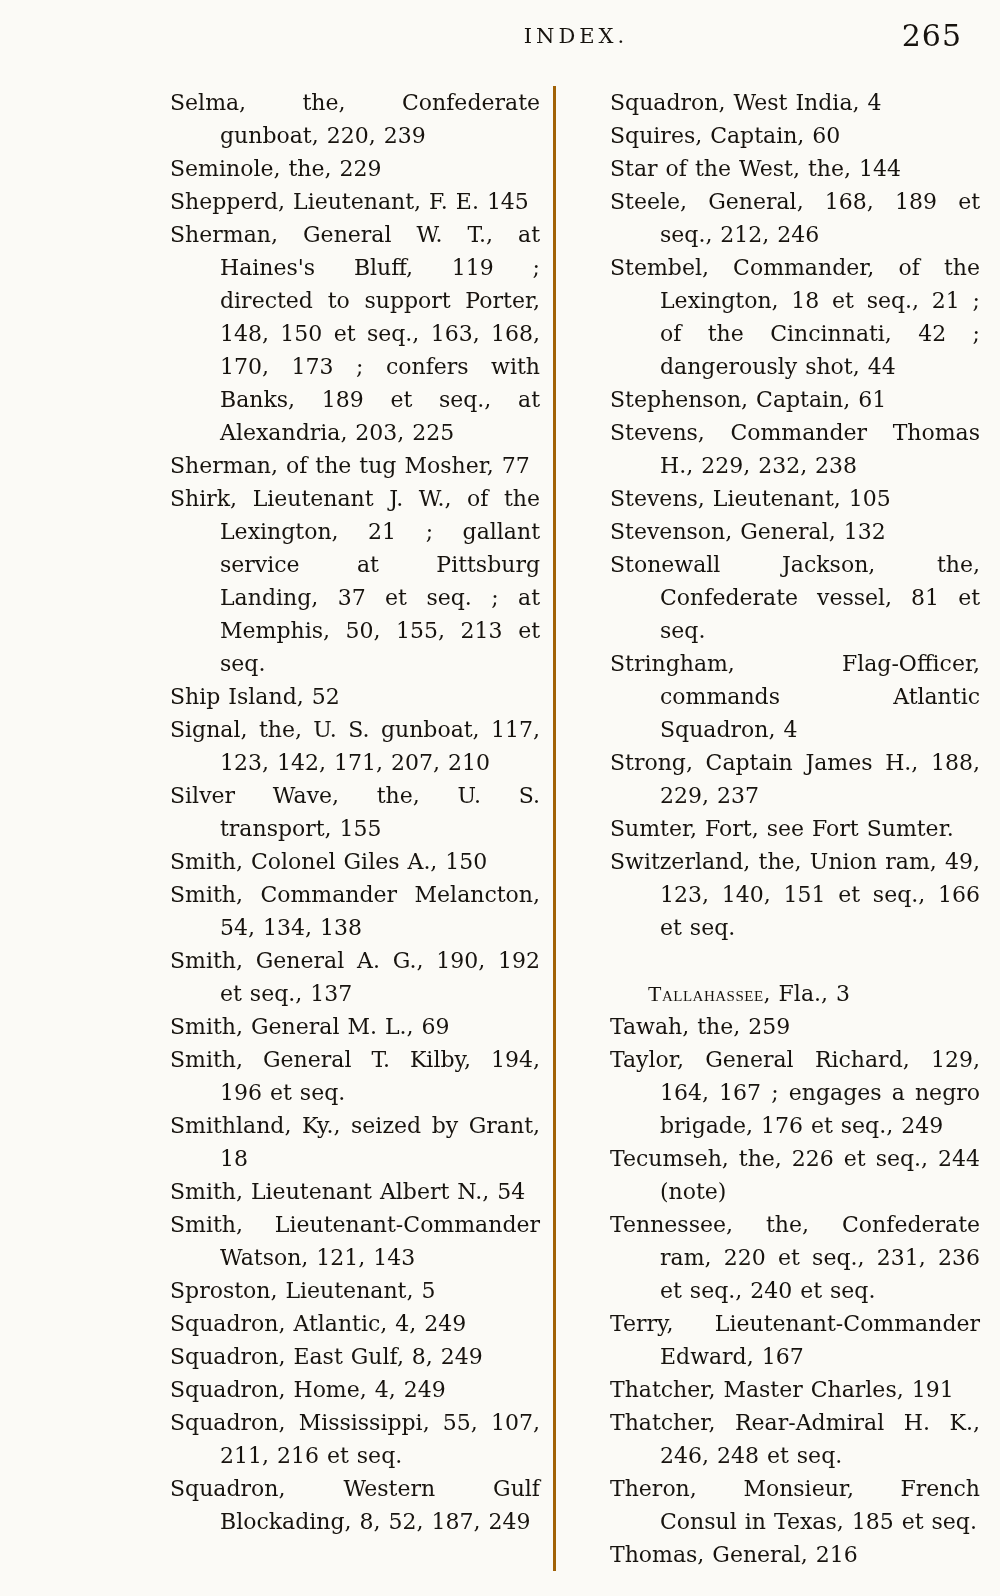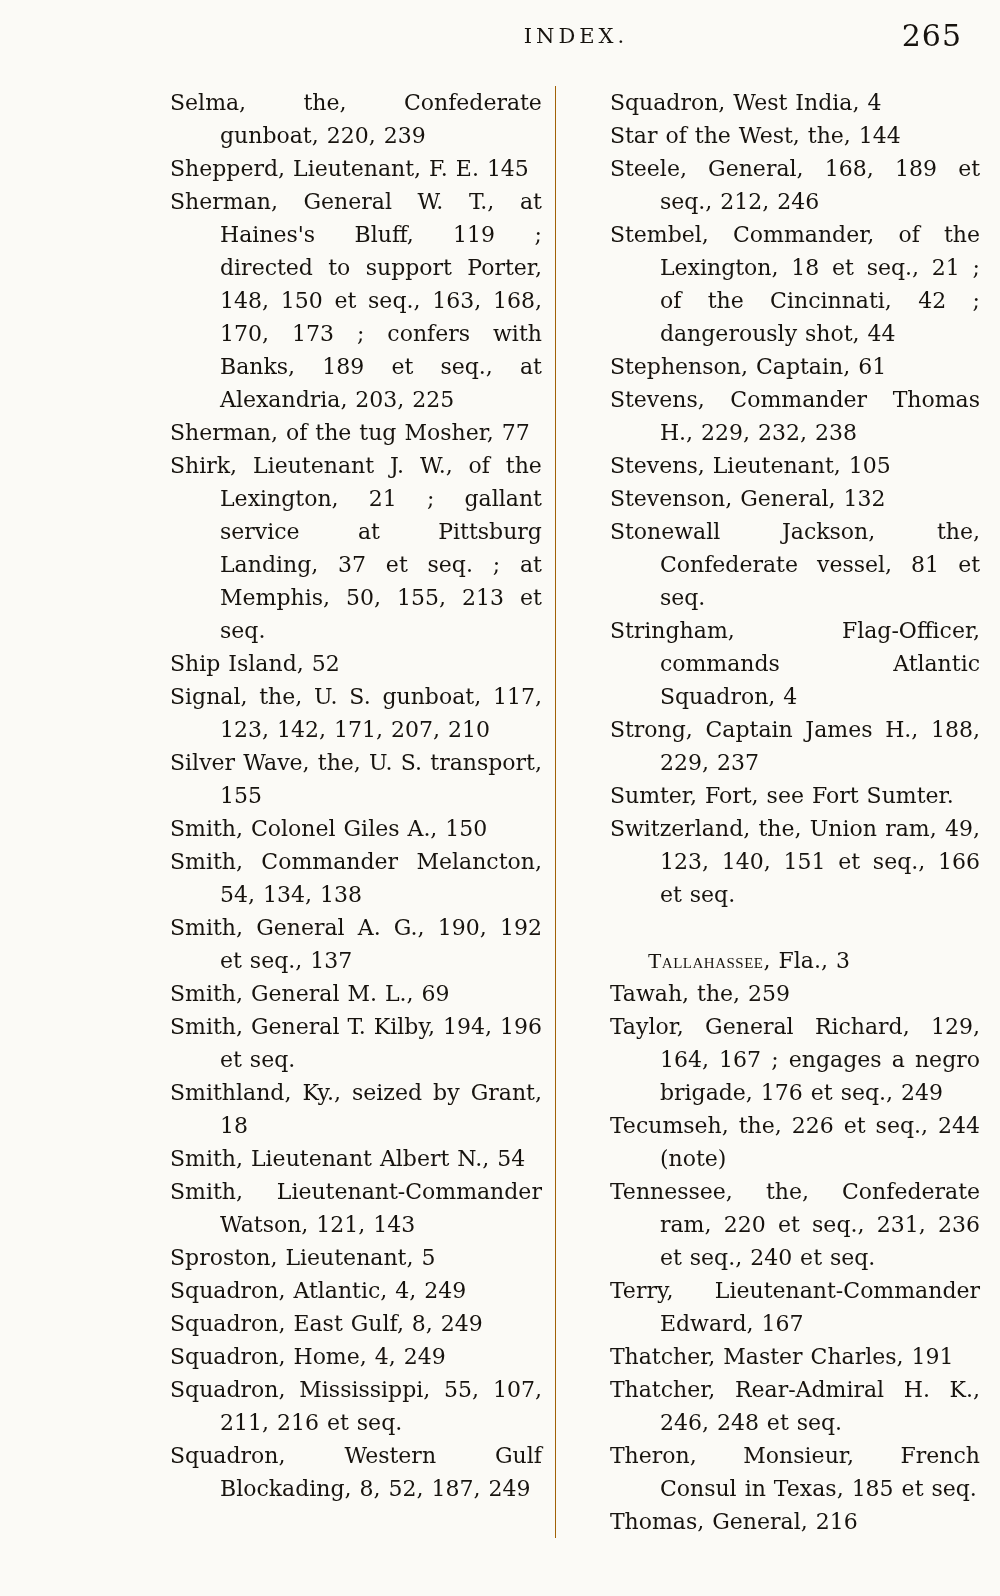--- a/index.html
+++ b/index.html
@@ -36,21 +36,21 @@
   }
   .columns {
     display: flex;
     padding: 16px 58px 0 56px;
   }
   .column {
     width: 50%;
   }
   .column.left {
     padding-right: 13px;
-    border-right: 1px solid #a16207;
+    border-right: 3px solid #a16207;
   }
   .column.right {
     padding-left: 16px;
   }
   .entry {
     margin: 0;
     font-size: 22px;
     line-height: 33px;
     text-align: justify;
     padding-left: 50px;
@@ -70,20 +70,21 @@
 <body>
 
 <div class="page">
   <header class="page-header">
     <div class="header-title">INDEX.</div>
     <div class="page-number">265</div>
   </header>
   <main class="columns">
     <section class="column left">
         <p class="entry">Selma, the, Confederate gunboat, 220, 239</p>
+        <p class="entry">Seminole, the, 229</p>
         <p class="entry">Shepperd, Lieutenant, F. E. 145</p>
         <p class="entry">Sherman, General W. T., at Haines's Bluff, 119 ; directed to support Porter, 148, 150 et seq., 163, 168, 170, 173 ; confers with Banks, 189 et seq., at Alexandria, 203, 225</p>
         <p class="entry">Sherman, of the tug Mosher, 77</p>
         <p class="entry">Shirk, Lieutenant J. W., of the Lexington, 21 ; gallant service at Pittsburg Landing, 37 et seq. ; at Memphis, 50, 155, 213 et seq.</p>
         <p class="entry">Ship Island, 52</p>
         <p class="entry">Signal, the, U. S. gunboat, 117, 123, 142, 171, 207, 210</p>
         <p class="entry">Silver Wave, the, U. S. transport, 155</p>
         <p class="entry">Smith, Colonel Giles A., 150</p>
         <p class="entry">Smith, Commander Melancton, 54, 134, 138</p>
         <p class="entry">Smith, General A. G., 190, 192 et seq., 137</p>
@@ -94,20 +95,21 @@
         <p class="entry">Smith, Lieutenant-Commander Watson, 121, 143</p>
         <p class="entry">Sproston, Lieutenant, 5</p>
         <p class="entry">Squadron, Atlantic, 4, 249</p>
         <p class="entry">Squadron, East Gulf, 8, 249</p>
         <p class="entry">Squadron, Home, 4, 249</p>
         <p class="entry">Squadron, Mississippi, 55, 107, 211, 216 et seq.</p>
         <p class="entry">Squadron, Western Gulf Blockading, 8, 52, 187, 249</p>
       </section>
     <section class="column right">
         <p class="entry">Squadron, West India, 4</p>
+        <p class="entry">Squires, Captain, 60</p>
         <p class="entry">Star of the West, the, 144</p>
         <p class="entry">Steele, General, 168, 189 et seq., 212, 246</p>
         <p class="entry">Stembel, Commander, of the Lexington, 18 et seq., 21 ; of the Cincinnati, 42 ; dangerously shot, 44</p>
         <p class="entry">Stephenson, Captain, 61</p>
         <p class="entry">Stevens, Commander Thomas H., 229, 232, 238</p>
         <p class="entry">Stevens, Lieutenant, 105</p>
         <p class="entry">Stevenson, General, 132</p>
         <p class="entry">Stonewall Jackson, the, Confederate vessel, 81 et seq.</p>
         <p class="entry">Stringham, Flag-Officer, commands Atlantic Squadron, 4</p>
         <p class="entry">Strong, Captain James H., 188, 229, 237</p>

